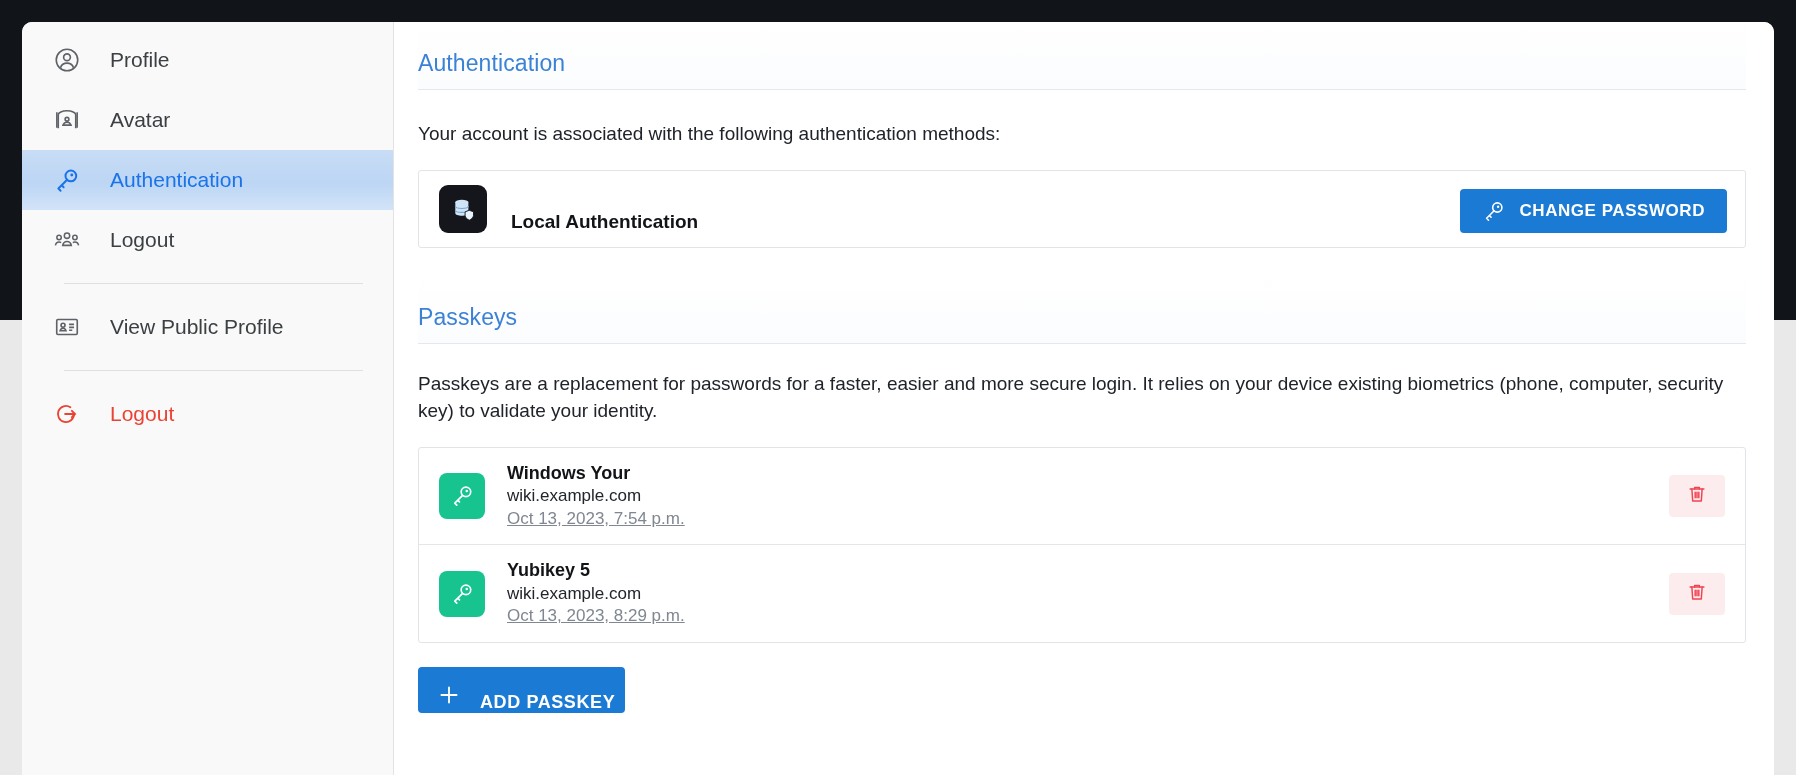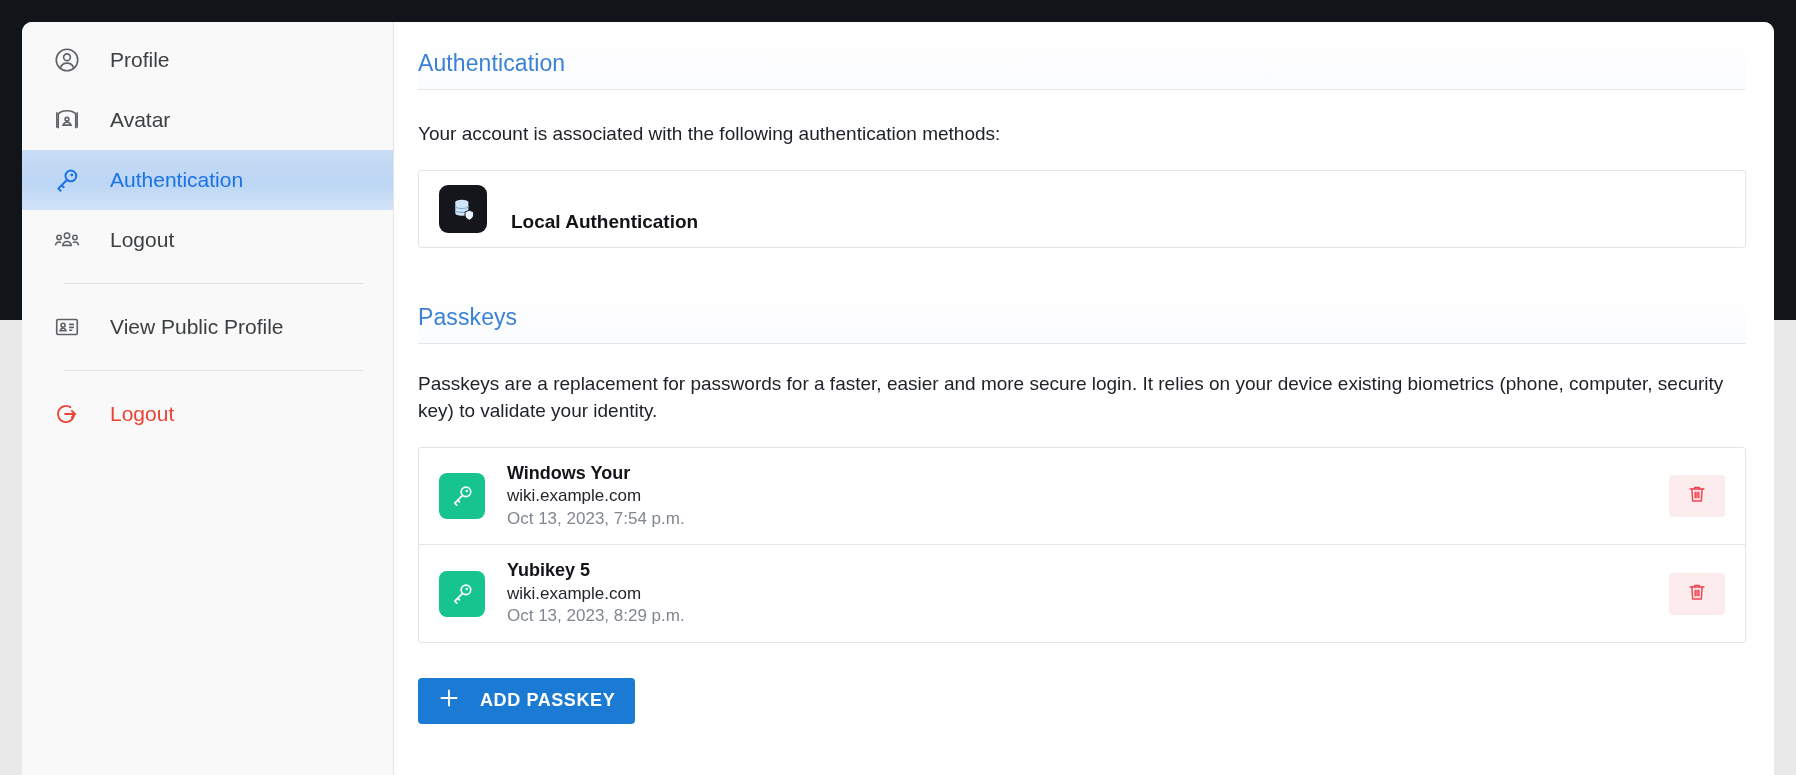--- a/index.html
+++ b/index.html
@@ -169,49 +169,48 @@
   .pk-tile {
     width: 46px; height: 46px;
     border-radius: 8px;
     background: #17c490;
     display: flex; align-items: center; justify-content: center;
     flex: 0 0 46px;
   }
   .pk-meta { margin-left: 22px; line-height: 1.32; }
   .pk-title { font-size: 18px; font-weight: bold; color: #121417; }
   .pk-sub { font-size: 17px; color: #22262b; }
-  .pk-date { font-size: 17px; color: #808790; }
+  .pk-date { font-size: 17px; color: #808790; text-decoration: underline; }
 
   .icon-btn {
     width: 56px; height: 42px;
     border: none;
     border-radius: 4px;
     background: #fdecee;
     display: flex; align-items: center; justify-content: center;
     cursor: pointer;
   }
 
   .add-wrap { padding: 24px 0 0 0; }
 
   .btn-add {
     display: inline-flex;
-    align-items: center;
+    align-items: flex-end;
     gap: 18px;
     background: #1b7ad4;
     color: #fff;
     border: none;
     border-radius: 4px;
     font-size: 18px;
     font-weight: bold;
     letter-spacing: .6px;
     height: 46px;
-    padding: 0 20px 0 18px;
+    padding: 0 10px 0 18px;
     cursor: pointer;
     font-family: "Liberation Sans", sans-serif;
-    margin-top: 11px;
   }
 </style>
 </head>
 <body>
 
 <div id="root">
   <div id="backdrop"></div>
 
   <div id="card">
 
@@ -308,20 +307,30 @@
               <path d="M5.4 6.1v9.6c0 1.2 2.5 2.1 5.6 2.1s5.6-.9 5.6-2.1V6.1" fill="#cfe4f7"></path>
               <path d="M5.4 9.4c0 1.2 2.5 2.1 5.6 2.1s5.6-.9 5.6-2.1" stroke="#7ea9cf" stroke-width="0.9" fill="none"></path>
               <path d="M5.4 12.8c0 1.2 2.5 2.1 5.6 2.1s5.6-.9 5.6-2.1" stroke="#7ea9cf" stroke-width="0.9" fill="none"></path>
               <path d="M17.4 13.1l3.6 1.3v3c0 2-1.8 3.5-3.6 4.2-1.8-.7-3.6-2.2-3.6-4.2v-3z" fill="#eaf4fd" stroke="#14161c" stroke-width="0.8"></path>
             </svg>
           </span>
           <span class="auth-name">Local Authentication</span>
           <span class="spacer"></span>
 
 
+          <button class="btn">
+            <span>
+              <svg width="24" height="24" viewBox="0 0 24 24" fill="none" stroke="#ffffff" stroke-width="1.6" stroke-linecap="round" stroke-linejoin="round">
+                <circle cx="15.3" cy="8.5" r="4.6"></circle>
+                <circle cx="16.1" cy="7.7" r="1.2" fill="#ffffff" stroke="none"></circle>
+                <path d="M12.1 11.8L4.6 19.3l1.9 1.9M7.4 16.5l1.7 1.7"></path>
+              </svg>
+            </span>
+            <span>CHANGE PASSWORD</span>
+          </button>
         </div>
       </div>
 
       <div class="section-head" style="margin-top:28px">
         <h2>Passkeys</h2>
       </div>
 
       <p class="lead wide">Passkeys are a replacement for passwords for a faster, easier and more secure login. It relies on your device existing biometrics (phone, computer, security key) to validate your identity.</p>
 
       <div class="panel">

